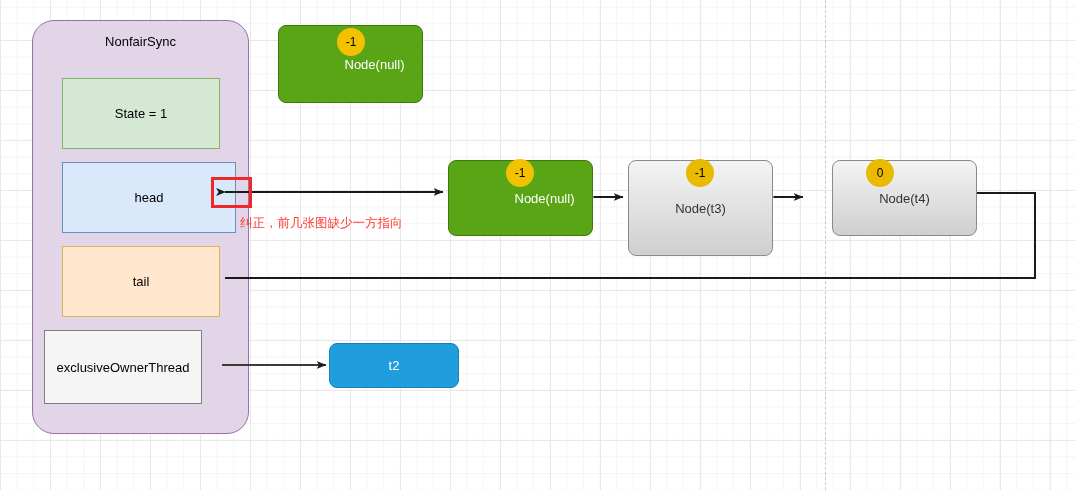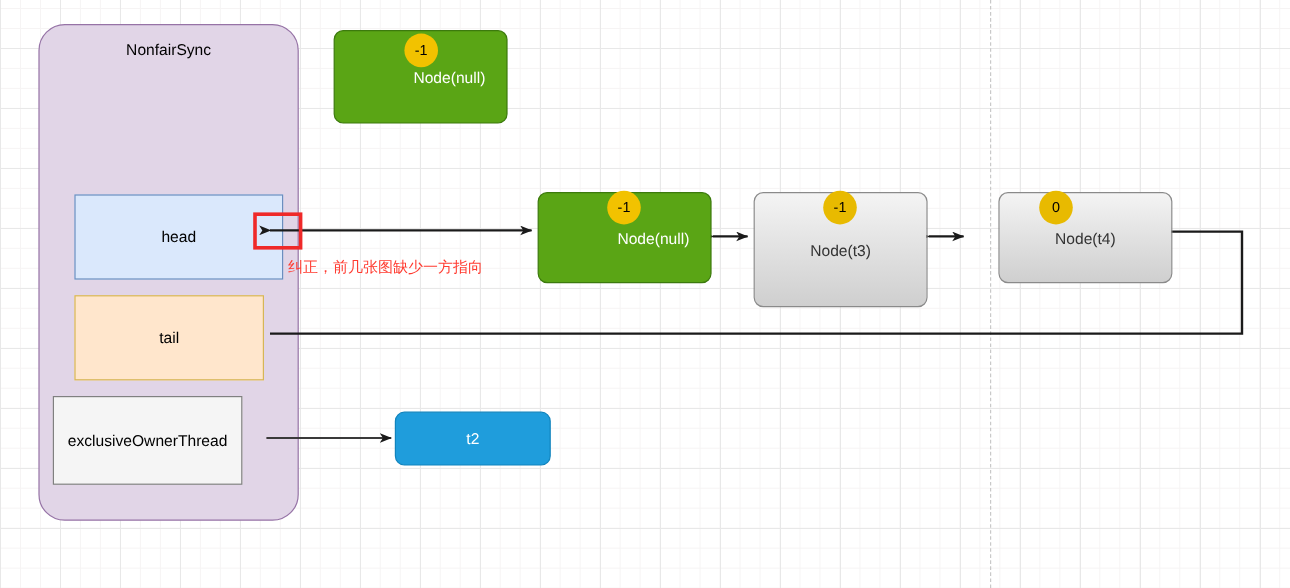--- a/index.html
+++ b/index.html
@@ -134,20 +134,23 @@
 <body>
 
 <div id="canvas">
 
   <div class="dash-guide" style="left:825px;"></div>
 
   <div class="container-box" style="left:32px; top:20px; width:217px; height:414px;">
     <div class="container-title" style="top:13px;">NonfairSync</div>
   </div>
 
+  <div class="fieldbox" style="left:62px; top:78px; width:158px; height:71px; background:#d5e8d4; border:1.2px solid #82b366;">
+    <span>State = 1</span>
+  </div>
 
   <div class="fieldbox" style="left:62px; top:162px; width:174px; height:71px; background:#dae8fc; border:1.2px solid #6c8ebf;">
     <span>head</span>
   </div>
 
   <div class="fieldbox" style="left:62px; top:246px; width:158px; height:71px; background:#ffe6cc; border:1.2px solid #d6b656;">
     <span>tail</span>
   </div>
 
   <div class="fieldbox" style="left:44px; top:330px; width:158px; height:74px; background:#f5f5f5; border:1.2px solid #808080;">

